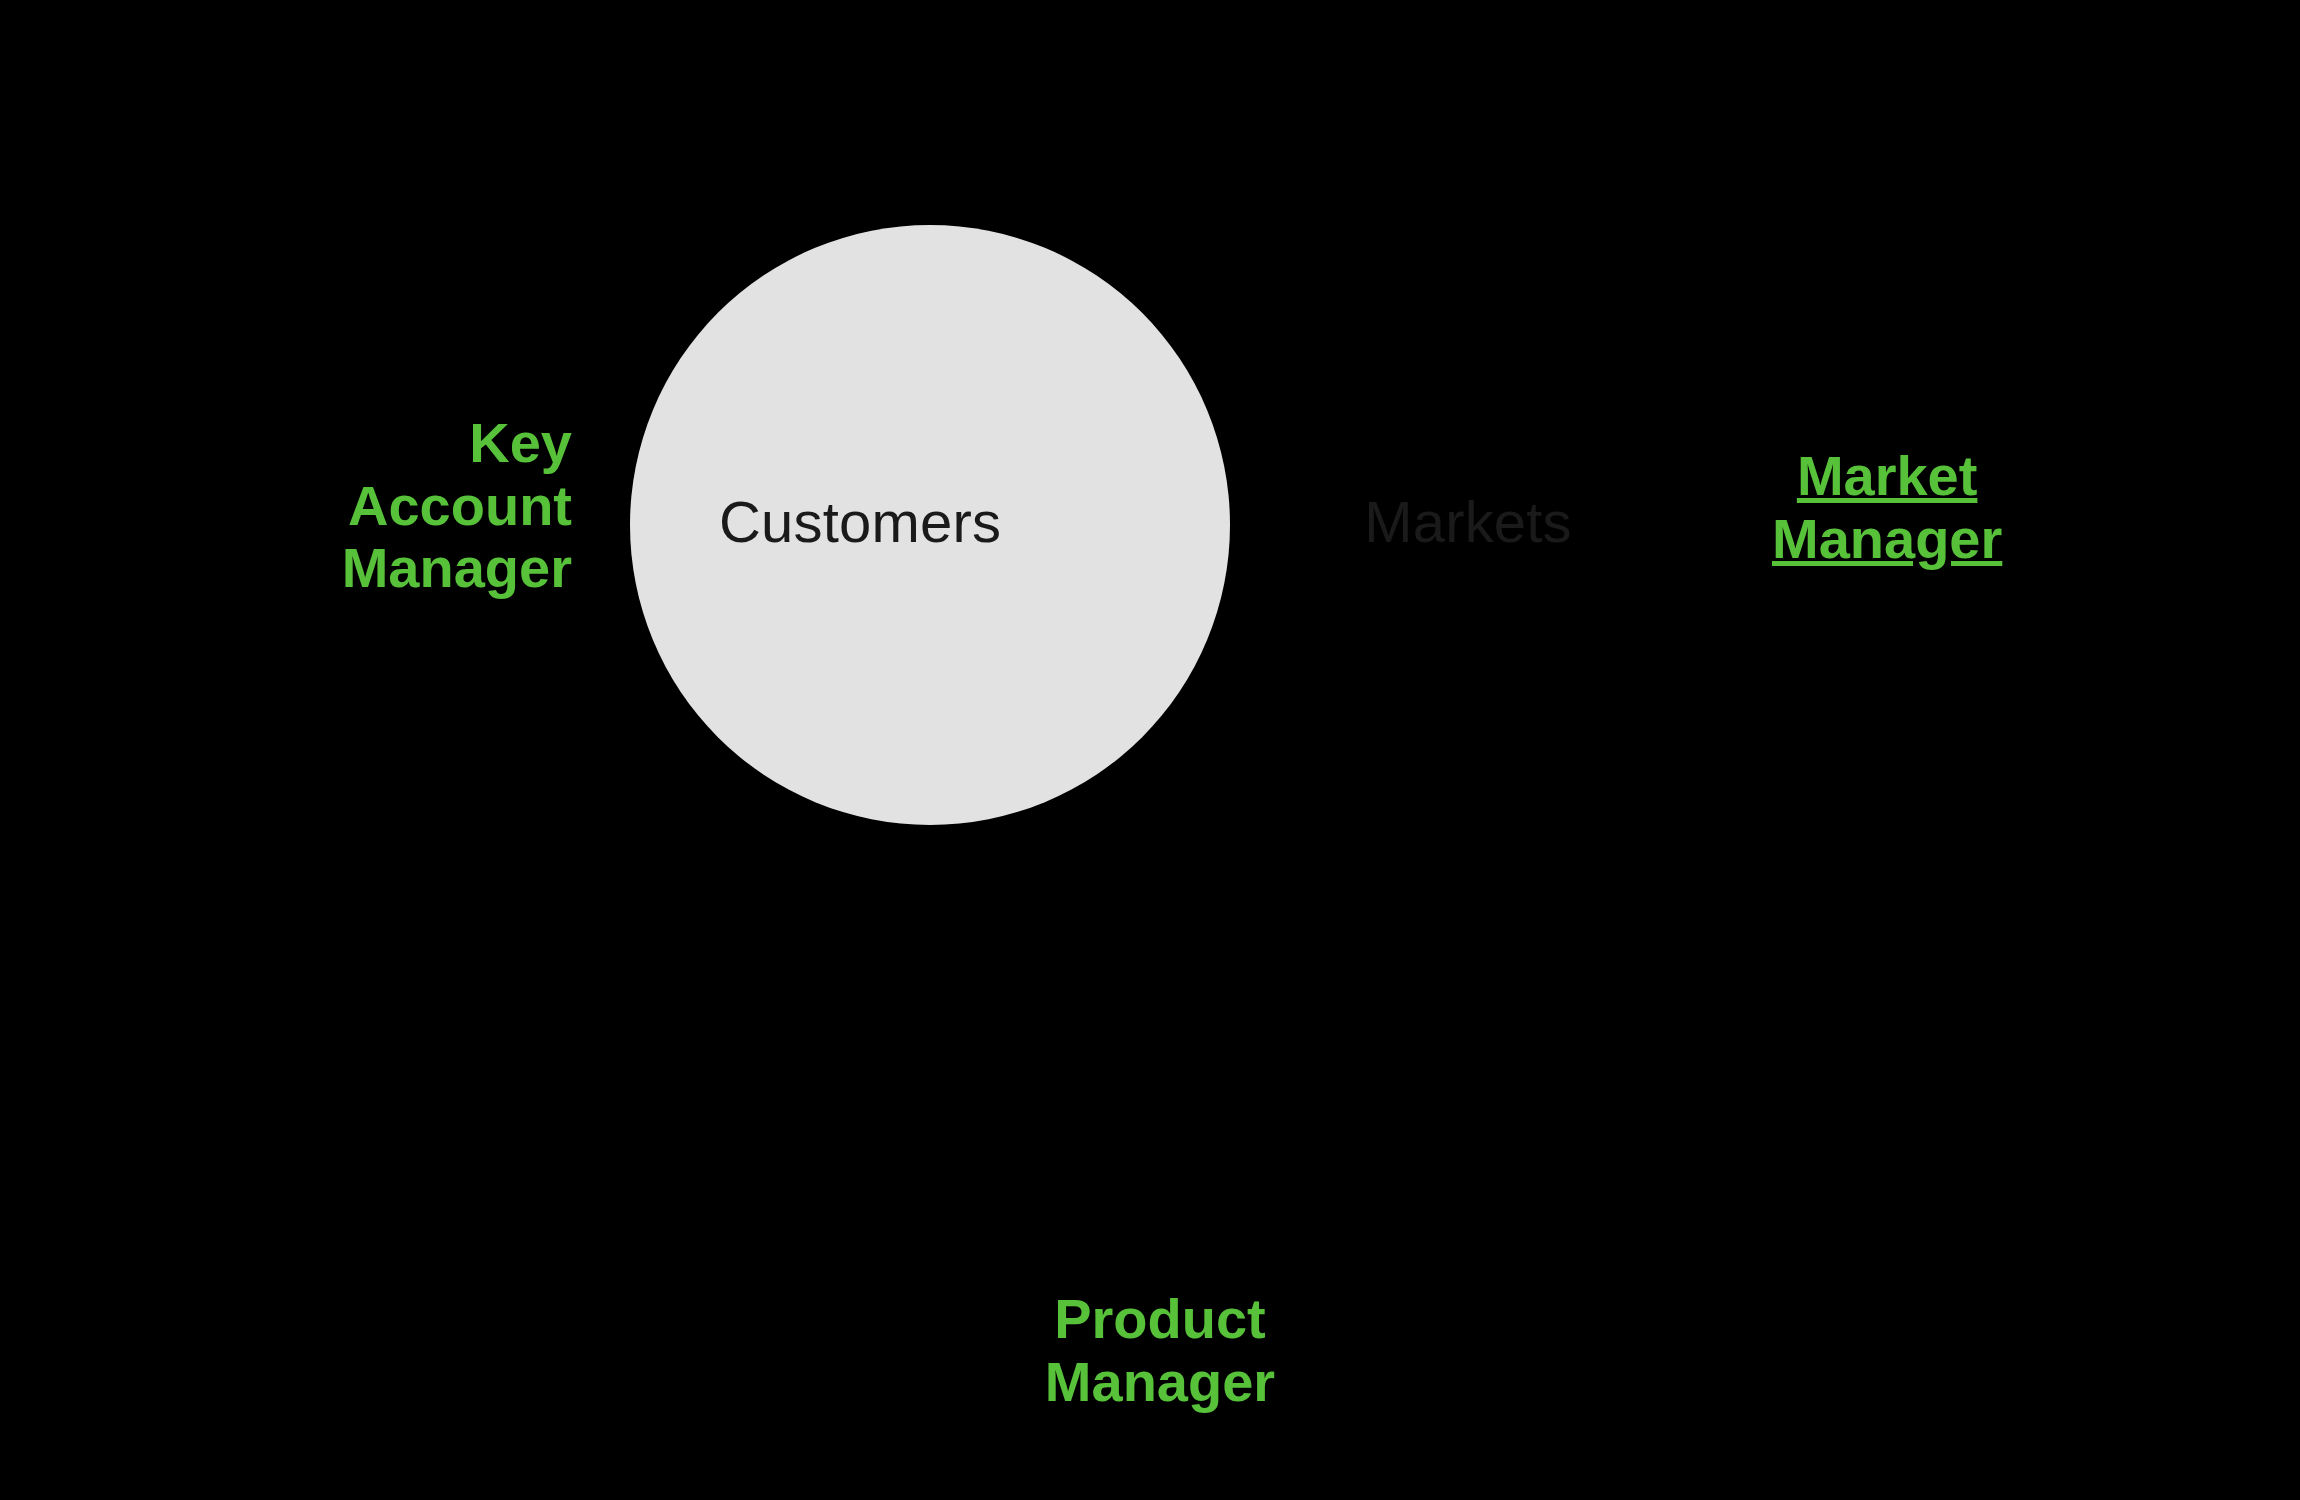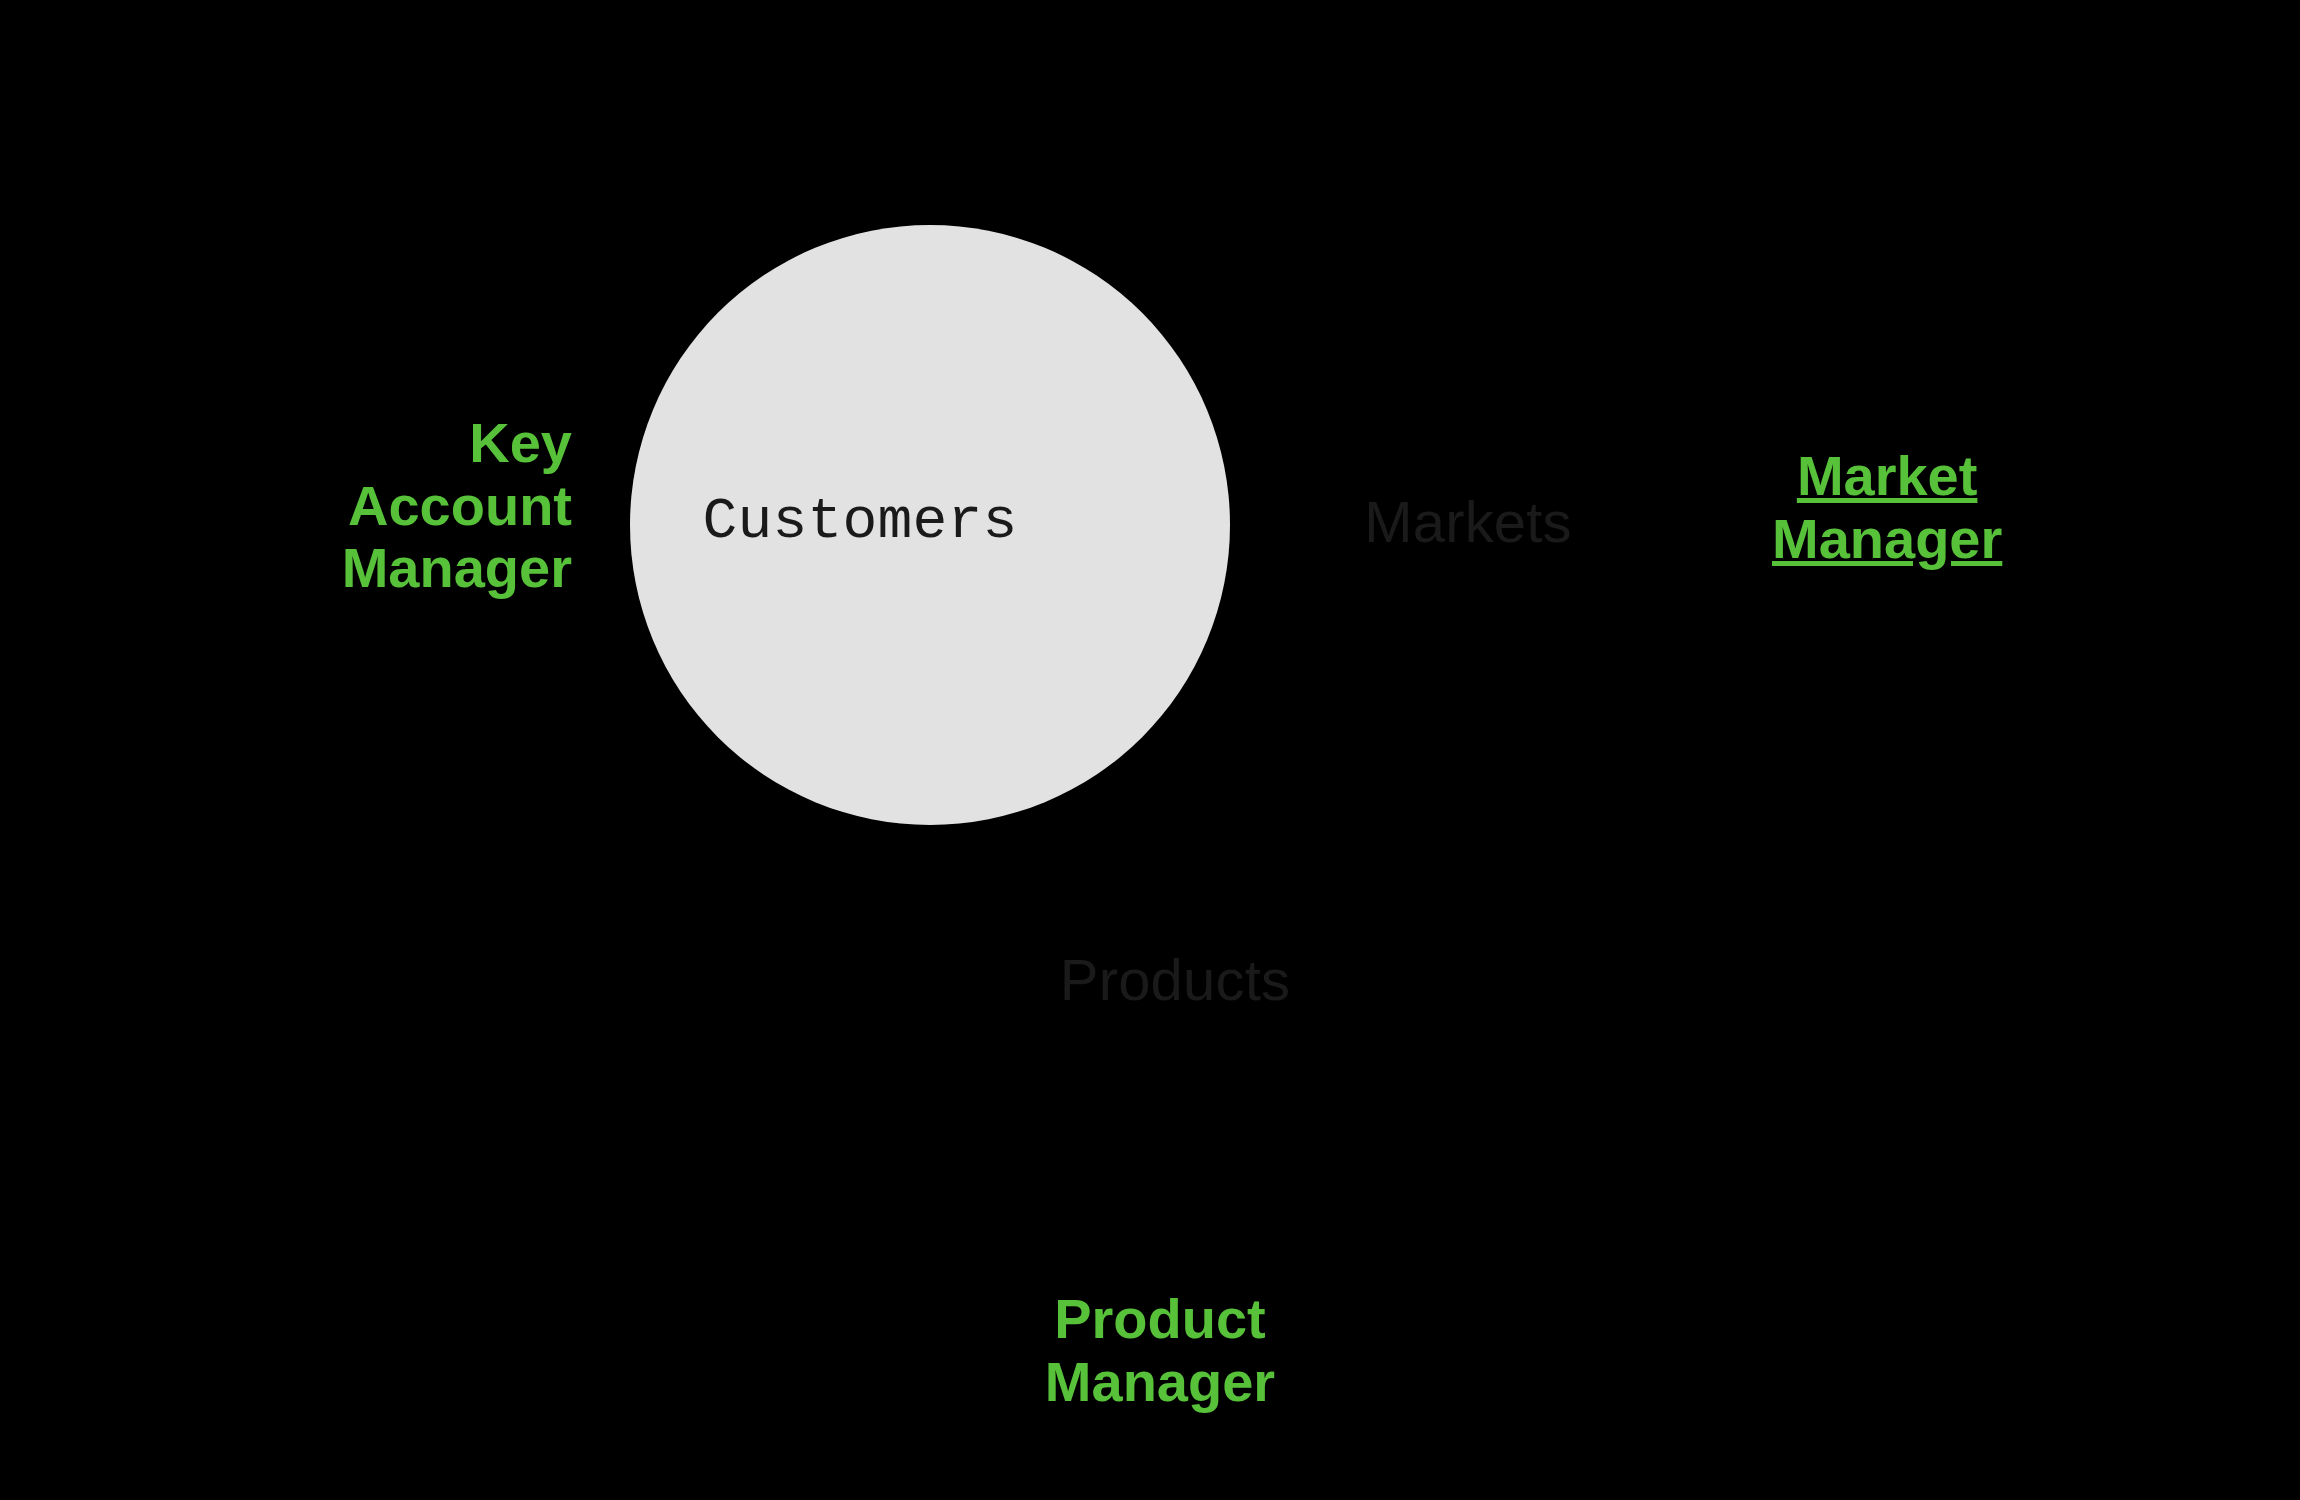--- a/index.html
+++ b/index.html
@@ -89,25 +89,24 @@
   <svg id="venn-svg" viewBox="0 0 2300 1500" preserveAspectRatio="xMidYMid meet" xmlns="http://www.w3.org/2000/svg">
     <rect x="0" y="0" width="2300" height="1500" fill="#000000"></rect>
 
     <g>
       <circle id="circle-customers" cx="930" cy="525" r="300" fill="#ffffff" fill-opacity="0.885" style="mix-blend-mode:normal"></circle>
       <circle id="circle-markets" cx="1383" cy="525" r="300" fill="#ffffff" fill-opacity="0.885" style="mix-blend-mode:multiply"></circle>
       <circle id="circle-products" cx="1160" cy="870" r="300" fill="#ffffff" fill-opacity="0.885" style="mix-blend-mode:multiply"></circle>
     </g>
   </svg>
 
-  <div class="set-label" id="set-label-customers" style="color: rgb(26, 26, 26); font-family: Liberation Mono, monospace;">Customers</div>
+  <div class="set-label" id="set-label-customers" style="color: rgb(26, 26, 26);">Customers</div>
 
   <div class="set-label" id="set-label-markets" style="color: rgb(26, 26, 26);">Markets</div>
 
-  <div class="set-label" id="set-label-products" style="color: rgb(26, 26, 26);">Products</div>
 
   <div class="role-label" id="role-label-key-account-manager" style="color: rgb(87, 193, 58); margin-left: 8px;">Key
 Account
 Manager</div>
 
   <div class="role-label" id="role-label-market-manager" style="color: rgb(87, 193, 58);">Market
 Manager</div>
 
   <div class="role-label" id="role-label-product-manager" style="color: rgb(87, 193, 58);">Product
 Manager</div>

